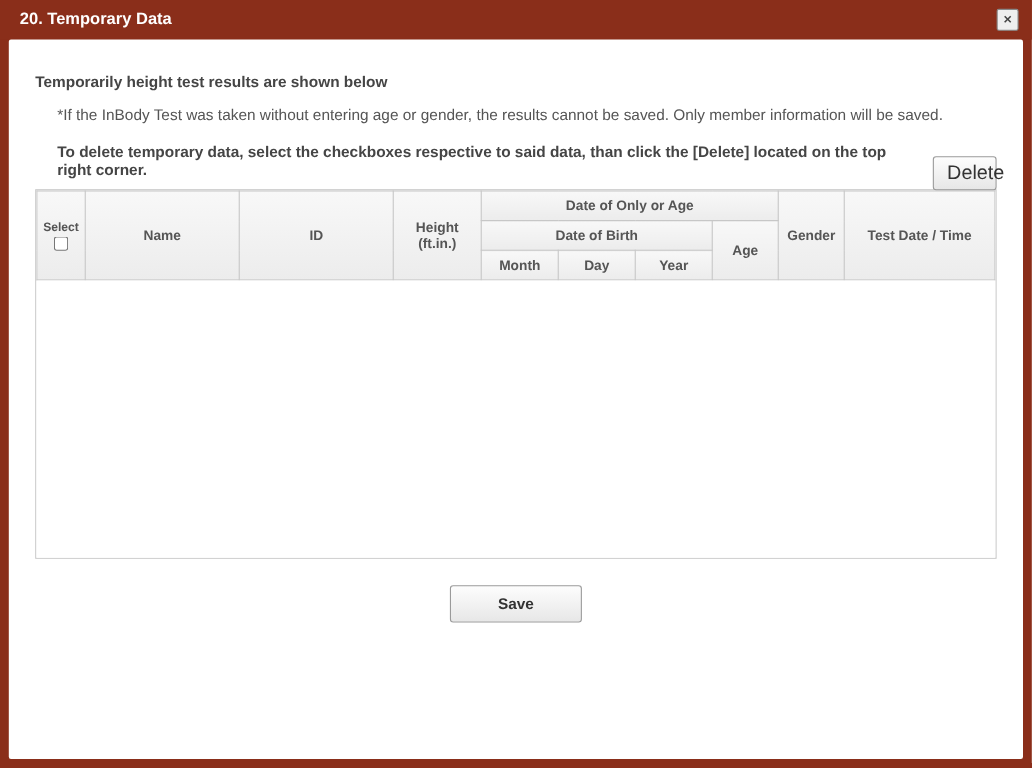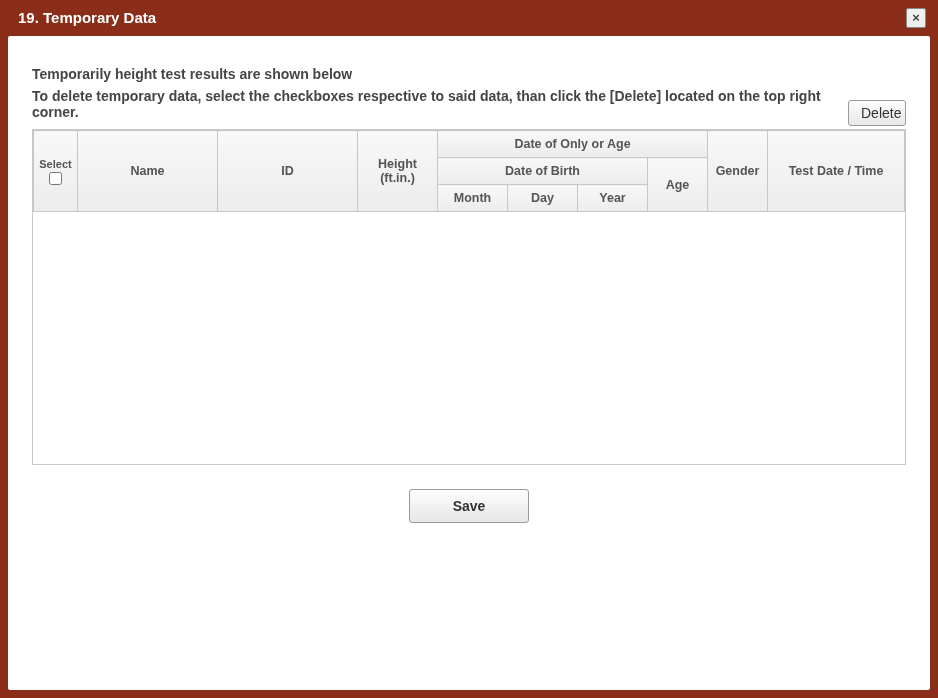--- a/index.html
+++ b/index.html
@@ -63,27 +63,27 @@
   .note {
     margin: 14px 0 18px 20px;
     color: #555;
     font-size: 14px;
   }
   .delete-row {
     position: relative;
     margin: 0 0 8px 0;
     padding-right: 70px;
   }
-  .delete-row .txt { display:inline-block; max-width: 800px; }
+  .delete-row .txt { display:inline-block; max-width: 800px; margin-left:20px; }
   .btn {
     display: inline-block;
     background: linear-gradient(#fdfdfd,#e7e7e7);
     border: 1px solid #9a9a9a;
     border-radius: 3px;
-    font-size: 14px;
+    font-size: 18px;
     color: #333;
     padding: 4px 12px;
     cursor: pointer;
     text-align: center;
   }
   .delete-btn {
     position: absolute;
     right: 0; top: 12px;
     width: 58px;
   }
@@ -132,31 +132,32 @@
     padding: 8px 0;
     font-size: 14px;
     font-weight: bold;
   }
 </style>
 </head>
 <body>
 
 <div class="dialog">
   <div class="titlebar">
-    <span>19. Temporary Data</span>
+    <span>20. Temporary Data</span>
   </div>
   <div class="close-btn">
     <span>×</span>
   </div>
 
   <div class="panel">
 
     <div class="txt bold line1">Temporarily height test results are shown below</div>
 
 
+    <div class="note">*If the InBody Test was taken without entering age or gender, the results cannot be saved. Only member information will be saved.</div>
 
     <div class="delete-row">
       <span class="txt bold">To delete temporary data, select the checkboxes respective to said data, than click the [Delete] located on the top right corner.</span>
       <button class="btn delete-btn">Delete</button>
     </div>
 
     <div class="table-wrap">
       <table class="hdr">
         <colgroup>
           <col style="width:44px">

